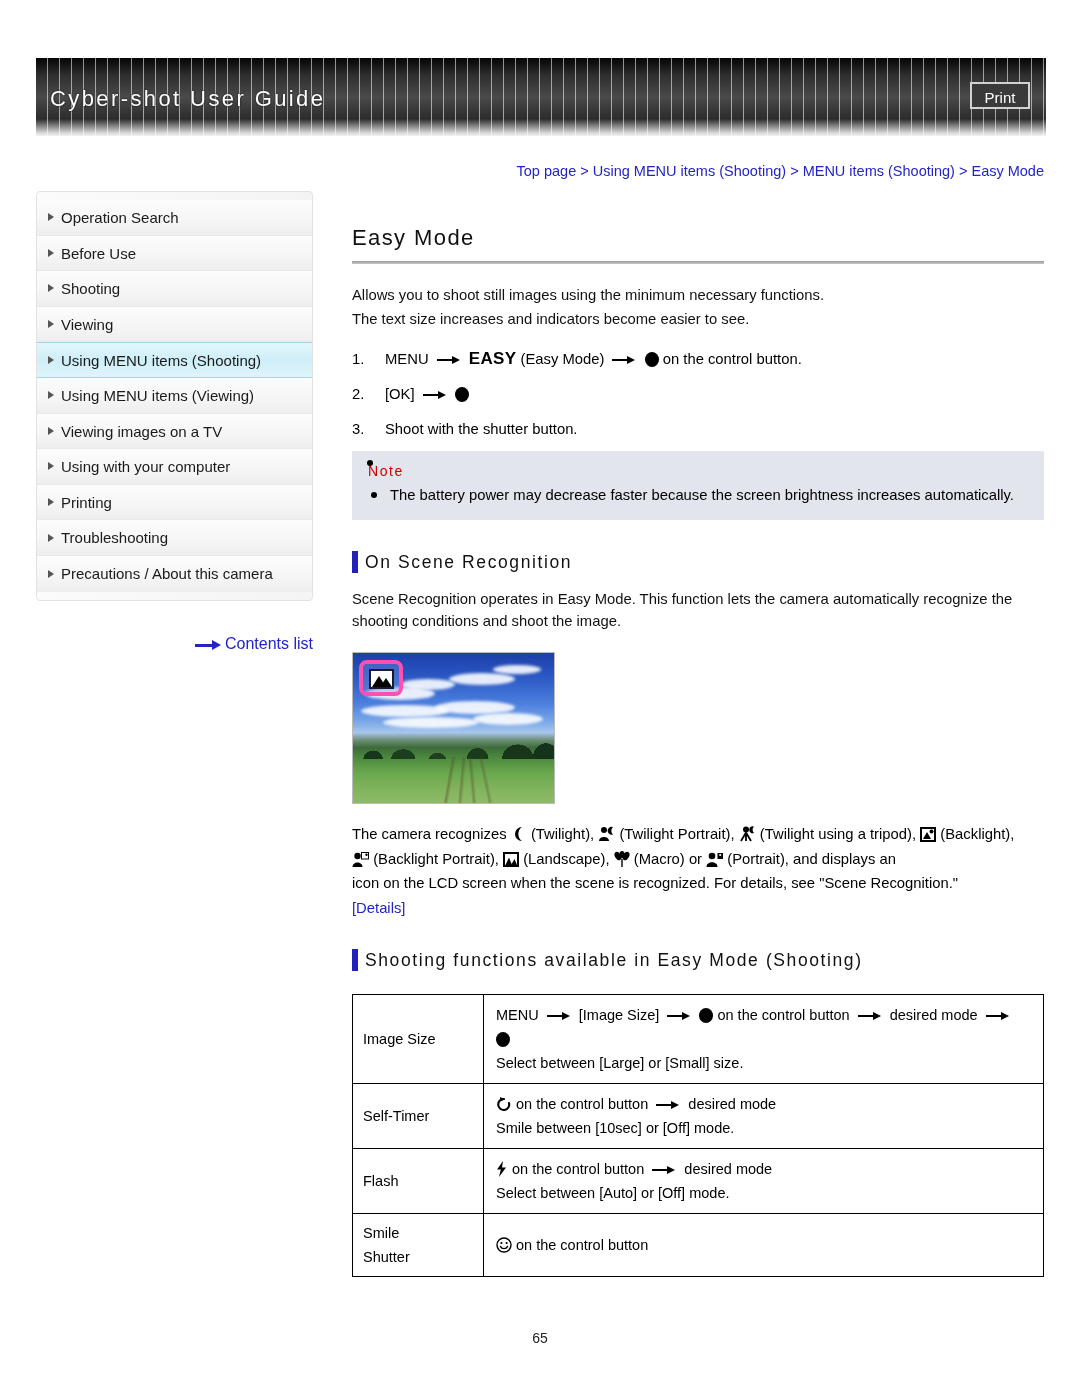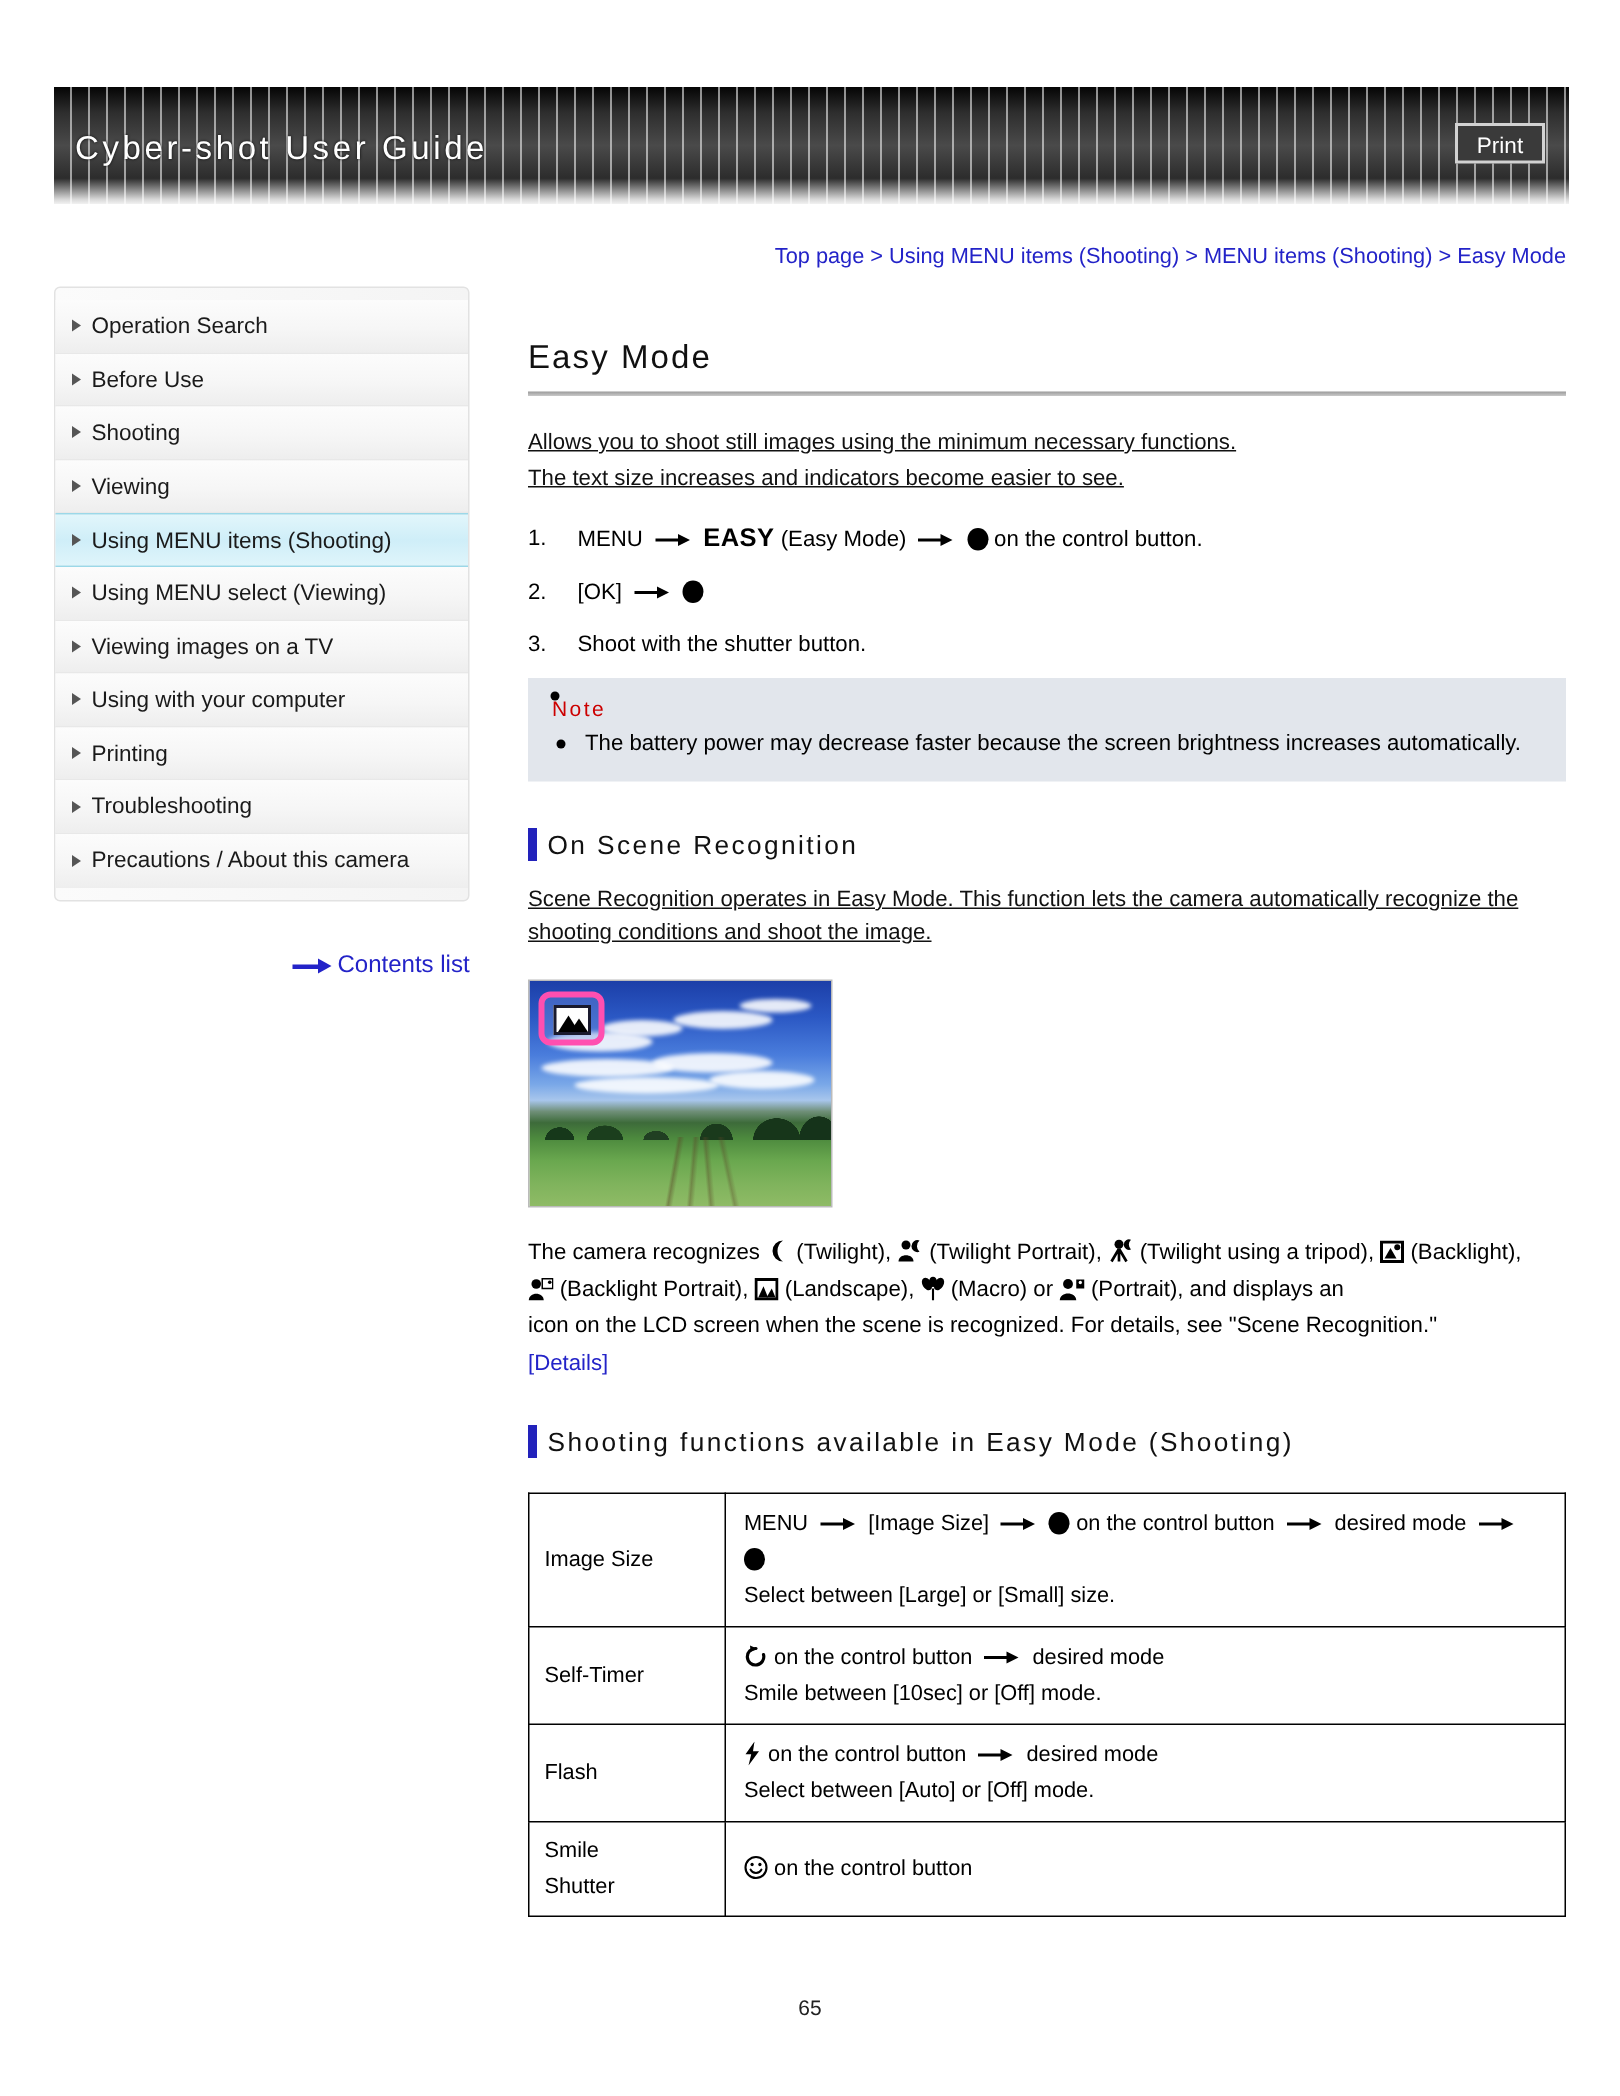--- a/index.html
+++ b/index.html
@@ -165,21 +165,20 @@
   .title-rule {
     height: 3px;
     background: linear-gradient(to bottom, #9a9a9a, #c9c9c9);
     margin-bottom: 20px;
   }
   .para {
     font-size: 14.8px;
     line-height: 22px;
     margin: 0 0 2px 0;
     color: #111111;
-    text-decoration: underline;
   }
   .steps { margin-top: 16px; }
   .step {
     font-size: 14.8px;
     line-height: 26px;
     margin-bottom: 9px;
     position: relative;
     padding-left: 33px;
   }
   .step-num {
@@ -450,21 +449,21 @@
   <div class="nav-item">
     <span class="nav-arrow"></span>
     <span>Viewing</span>
   </div>
   <div class="nav-item active">
     <span class="nav-arrow"></span>
     <span>Using MENU items (Shooting)</span>
   </div>
   <div class="nav-item">
     <span class="nav-arrow"></span>
-    <span>Using MENU select (Viewing)</span>
+    <span>Using MENU items (Viewing)</span>
   </div>
   <div class="nav-item">
     <span class="nav-arrow"></span>
     <span>Viewing images on a TV</span>
   </div>
   <div class="nav-item">
     <span class="nav-arrow"></span>
     <span>Using with your computer</span>
   </div>
   <div class="nav-item">

